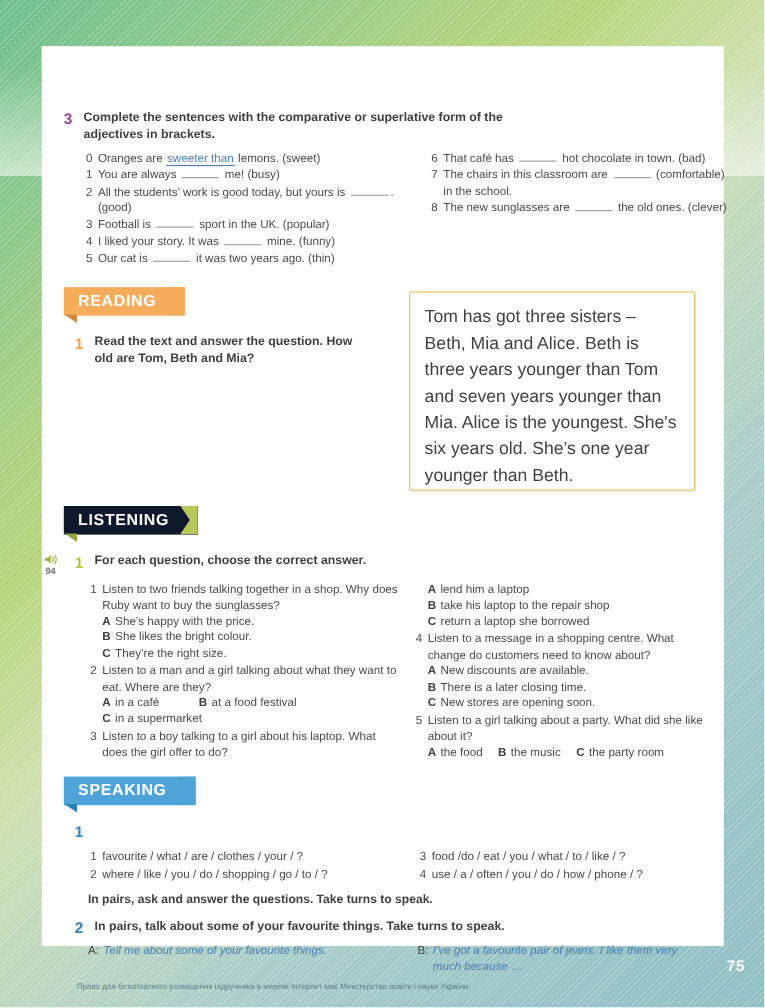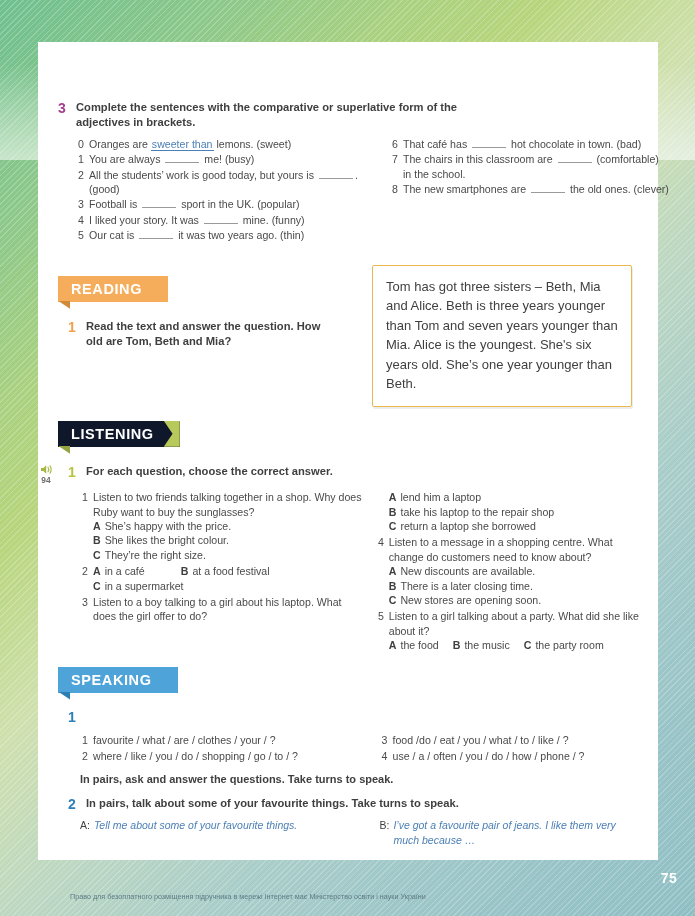--- a/index.html
+++ b/index.html
@@ -213,38 +213,38 @@
     clip-path: polygon(0 0, 100% 0, 100% 100%, 0 100%, 55% 50%);
   }
   .banner-tail {
     position: absolute;
     left: 0;
     bottom: -7px;
     width: 12px;
     height: 8px;
     clip-path: polygon(0 0, 100% 0, 100% 100%);
   }
-  .banner.reading { background: #f5ad5c; margin-top: 15px; }
+  .banner.reading { background: #f5ad5c; }
   .banner.reading::after { background: #f5ad5c; }
   .banner.reading + .banner-tail { background: #d08a39; }
 
   .banner.listening { background: #0f172a; }
   .banner.listening::after { background: #b7c95a; }
   .banner.listening + .banner-tail { background: #93a440; }
 
   .banner.speaking { background: #4ea3d8; }
   .banner.speaking::after { background: #4ea3d8; }
   .banner.speaking + .banner-tail { background: #2c7fb3; }
 
   
   #reading-box {
     border: 1.5px solid #e8b84f;
     border-radius: 2px;
-    padding: 11px 13px 12px 13px;
-    font-size: 13px;
+    padding: 11px 13px 0 13px;
+    font-size: 16px;
     line-height: 1.5;
     color: #3f3f3f;
     box-shadow: 1px 2px 0 rgba(0,0,0,0.07);
   }
 
   
   .audio-mark {
     position: absolute;
     left: -22px;
     top: 0px;
@@ -344,21 +344,21 @@
         <div class="item">
           <span class="item-num">6</span>
           <span class="item-body"><span>That café has </span><span class="blank"></span><span> hot chocolate in town. (bad)</span></span>
         </div>
         <div class="item">
           <span class="item-num">7</span>
           <span class="item-body"><span>The chairs in this classroom are </span><span class="blank"></span><span> (comfortable) in the school.</span></span>
         </div>
         <div class="item">
           <span class="item-num">8</span>
-          <span class="item-body"><span>The new smartphones are </span><span class="blank"></span><span> the old ones. (clever)</span></span>
+          <span class="item-body"><span>The new sunglasses are </span><span class="blank"></span><span> the old ones. (clever)</span></span>
         </div>
       </div>
     </div>
   </div>
 
   <div class="two-col" style="margin-top:17px;">
     <div class="col" style="width:300px">
       <div class="banner-wrap">
         <div class="banner reading">READING</div>
         <div class="banner-tail"></div>
@@ -420,20 +420,21 @@
                   <span class="opt-letter">C</span>
                   <span>They’re the right size.</span>
                 </div>
             </div>
           </span>
         </div>
 
         <div class="item" style="margin-top:2px">
           <span class="item-num">2</span>
           <span class="item-body">
+            <span>Listen to a man and a girl talking about what they want to eat. Where are they?</span>
             <div class="opts">
               <div class="opt-inline">
                 <span class="opt-letter">A</span>
                 <span>in a café</span>
                 <span class="opt-gap"></span>
                 <span class="opt-letter">B</span>
                 <span>at a food festival</span>
               </div>
               <div class="opt-line">
                   <span class="opt-letter">C</span>

